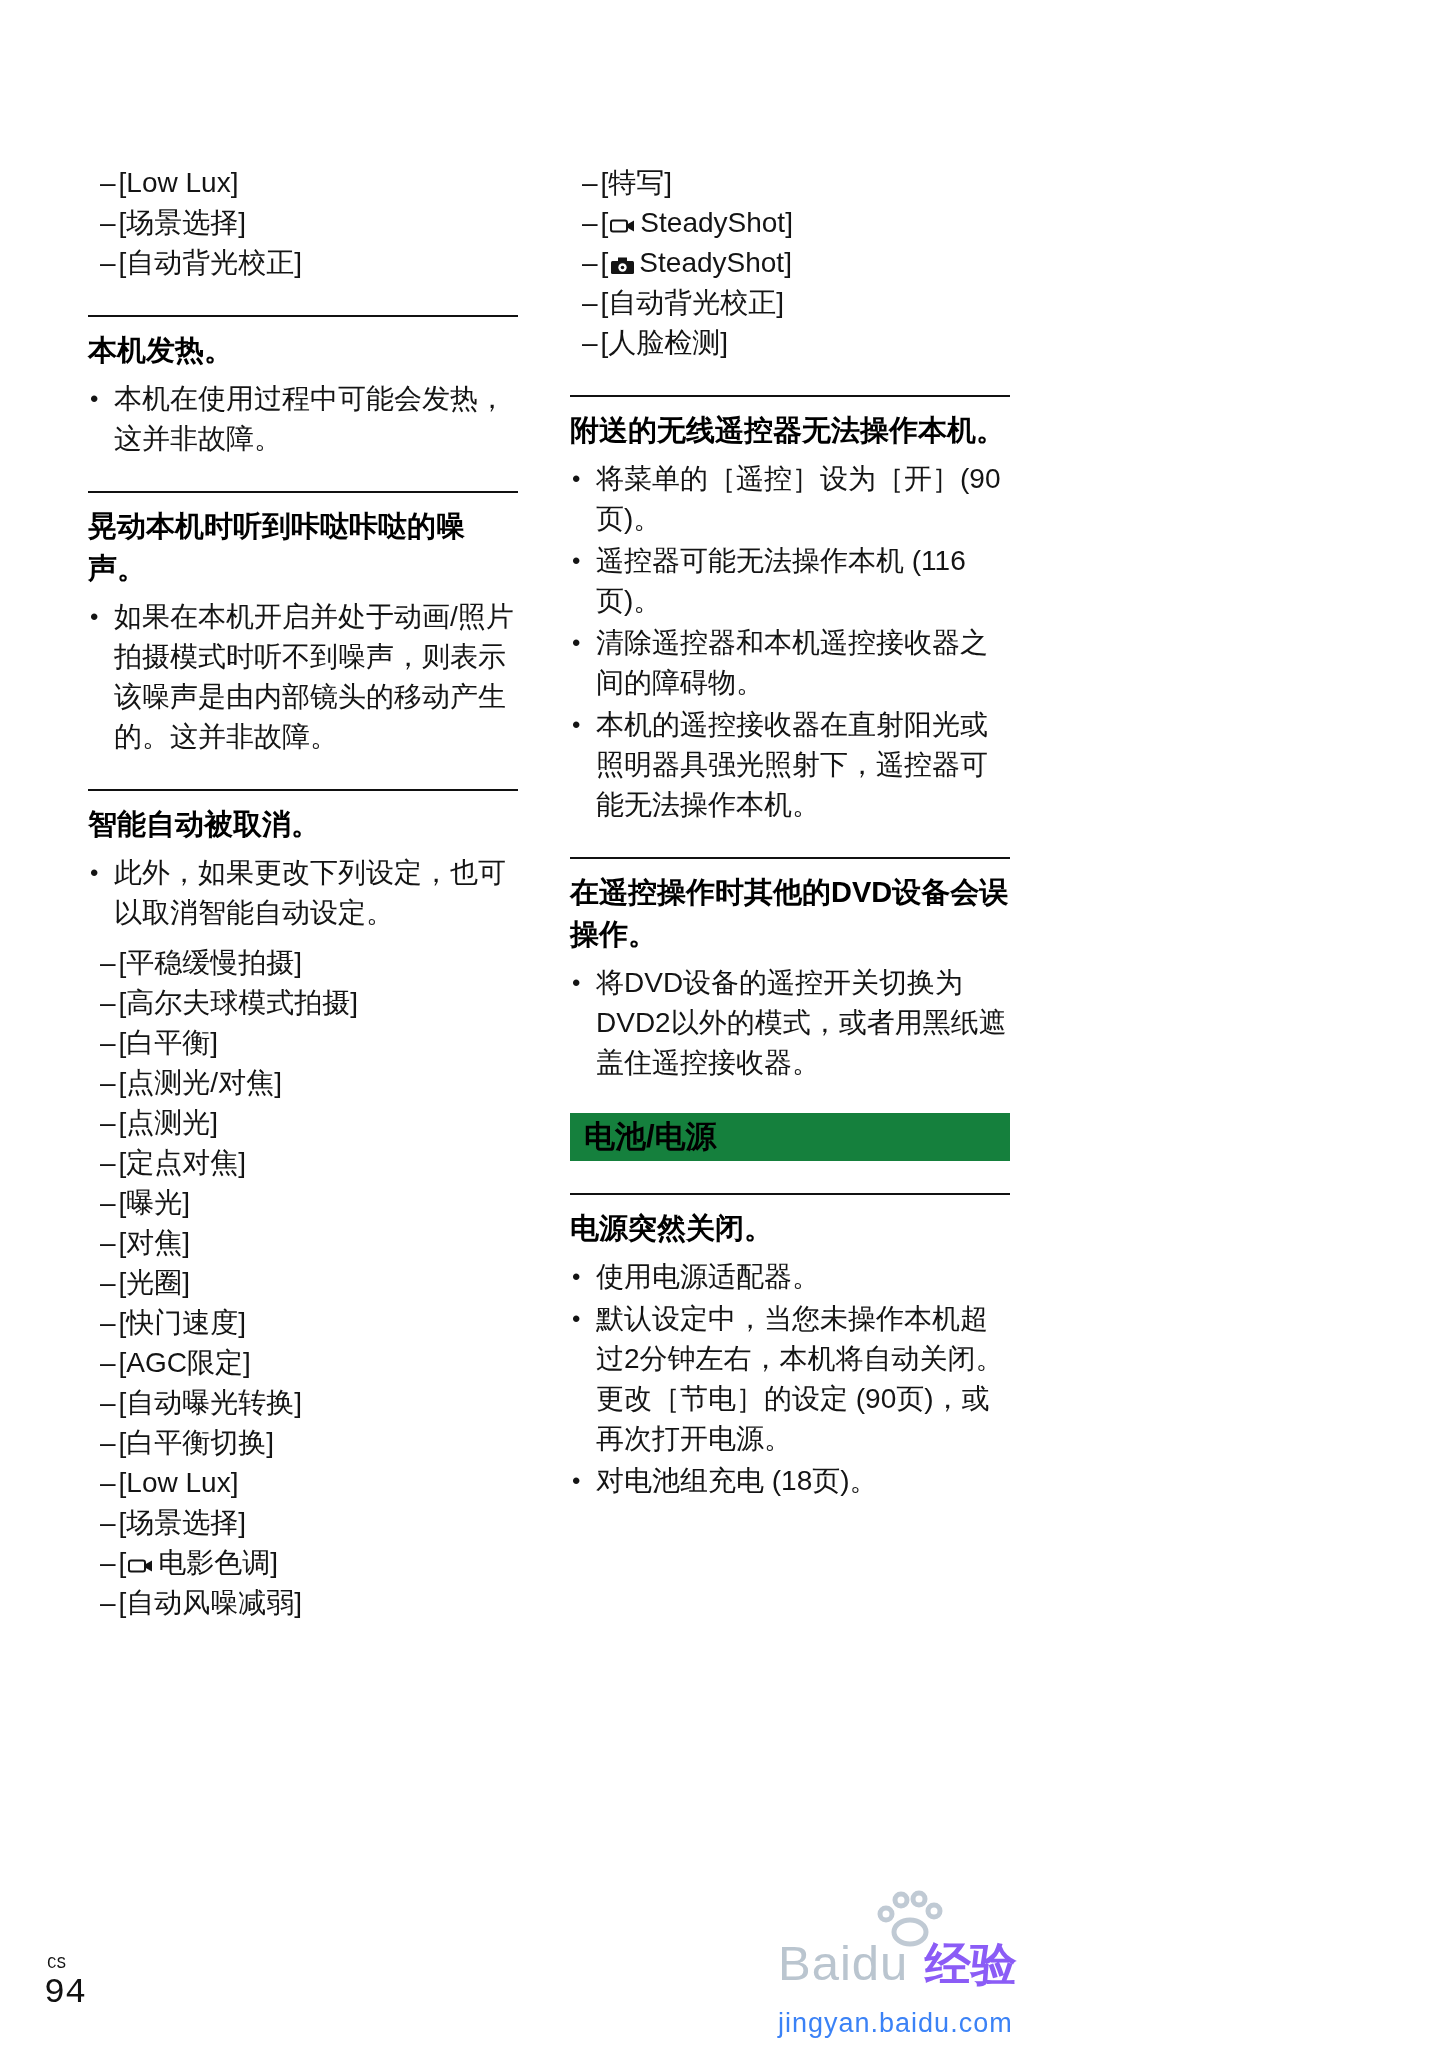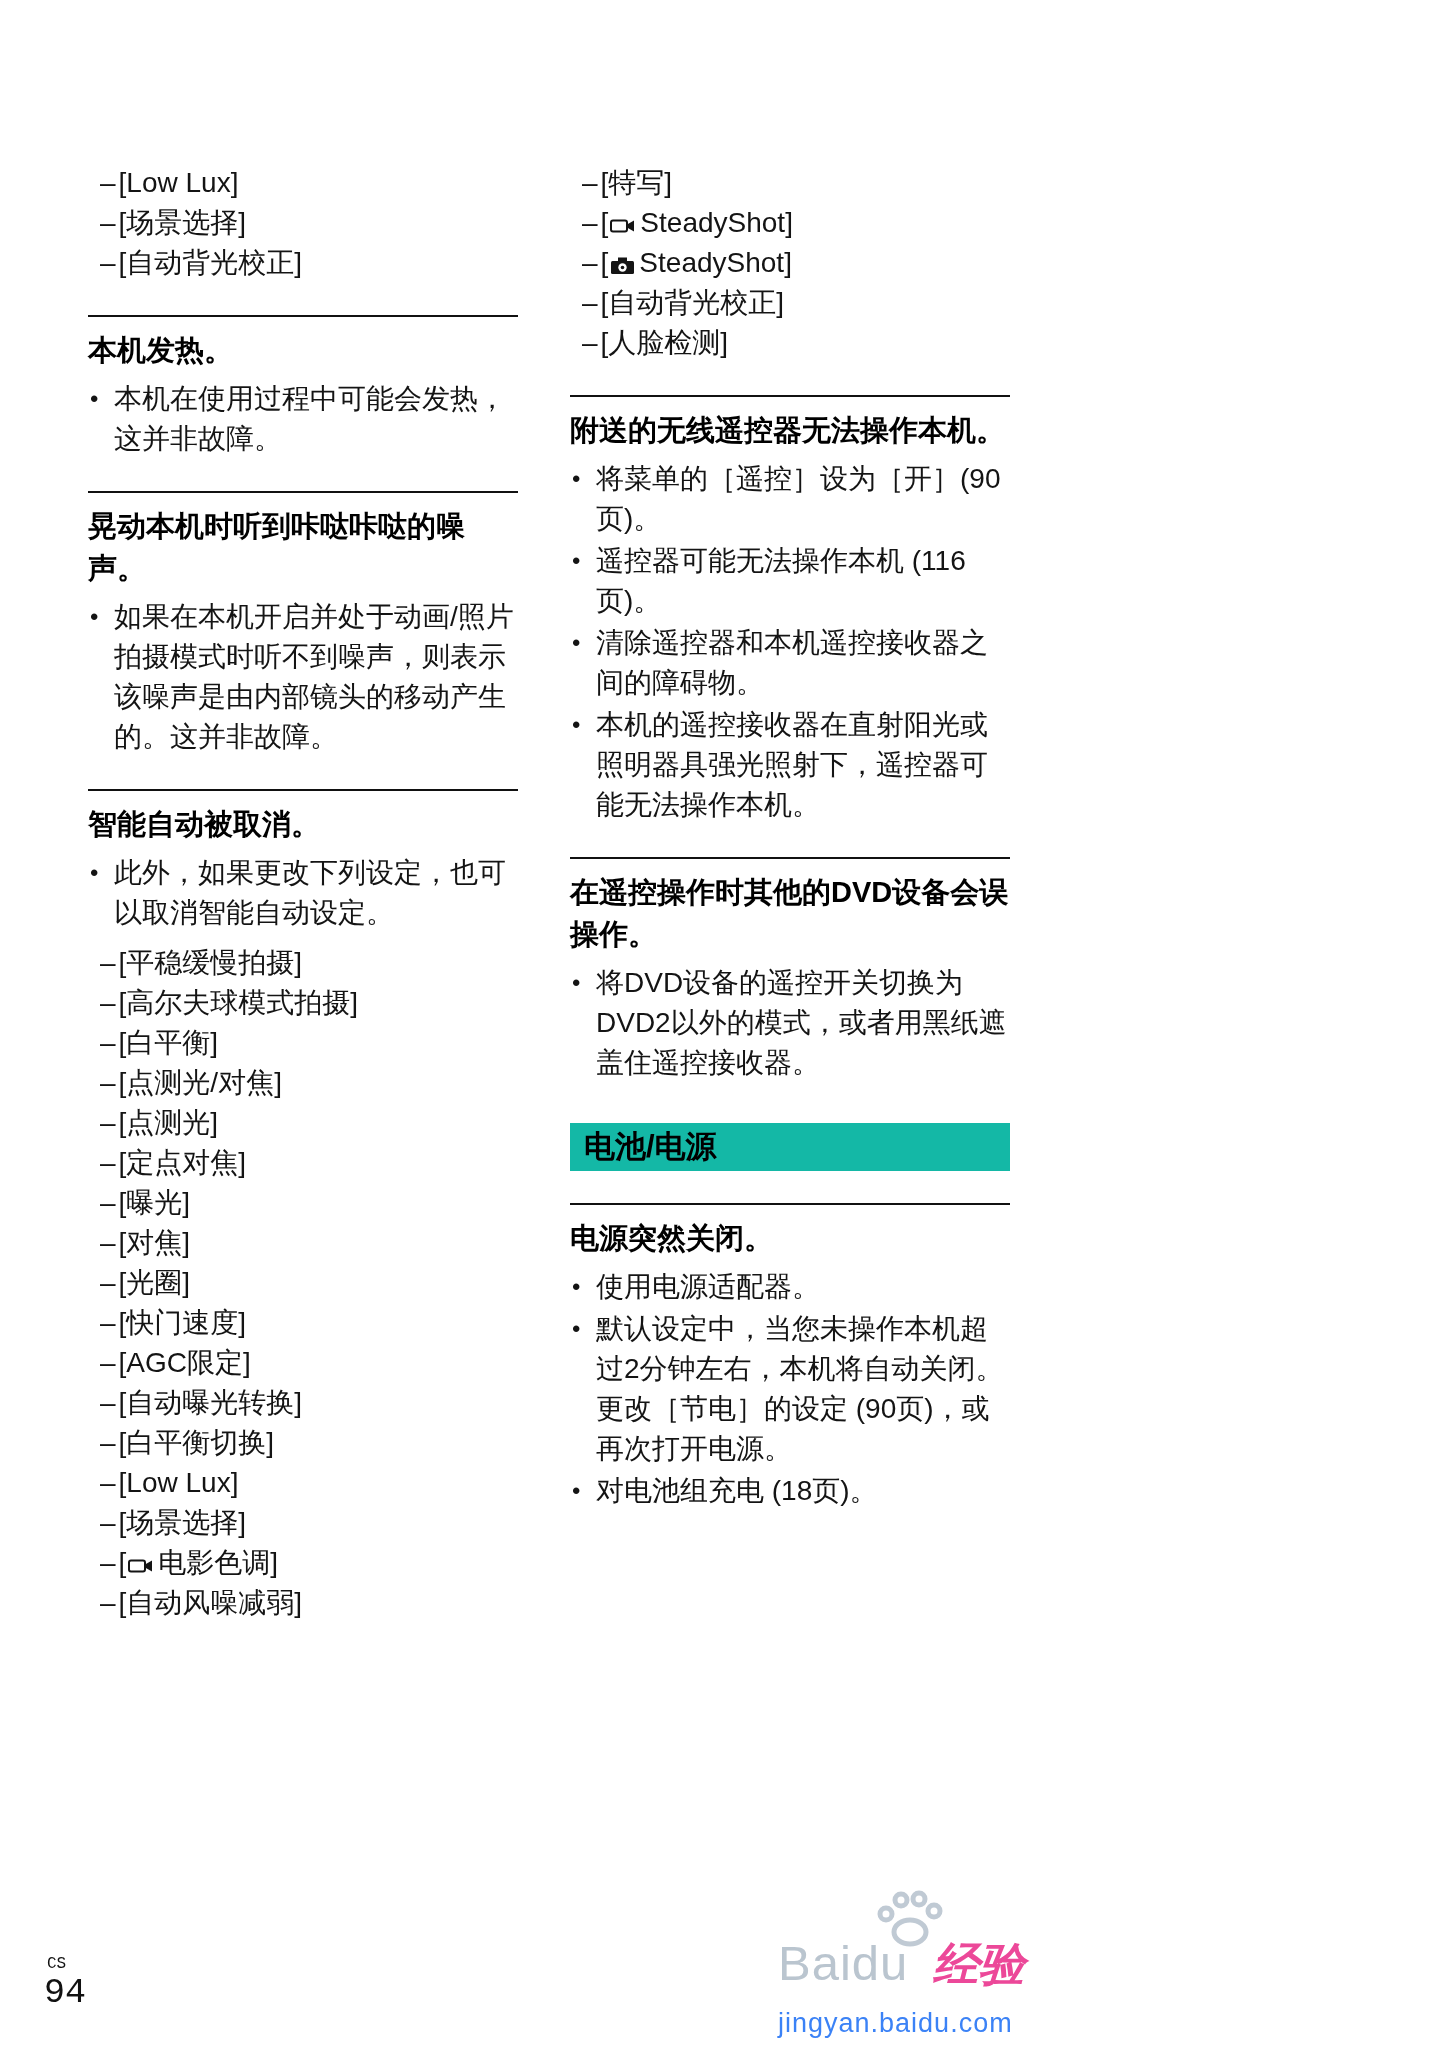--- a/index.html
+++ b/index.html
@@ -38,36 +38,36 @@
   }
 
   .bullet-list { }
   .bullet-item { display:flex; font-size:28px; line-height:40px; margin-bottom:2px; }
   .bullet-dot  { flex:0 0 26px; padding-left:2px; font-size:24px; line-height:40px; }
   .bullet-text { flex:1; }
 
   .sub-menu { margin-top:10px; }
 
   .banner {
-    margin-top:40px;
-    background:#14b8a6;
+    margin-top:30px;
+    background:#15803d;
     font-size:31px; font-weight:bold; color:#000;
     line-height:48px; padding-left:14px;
   }
 
   .page-footer { position:absolute; left:44px; top:1955px;font-family:Liberation Mono, monospace; }
   .footer-lang { font-size:16px; line-height:18px; color:#111; padding-left:3px; }
   .footer-num  { font-size:35px; line-height:40px; color:#111;text-align:right; }
 
   .watermark { position:absolute; left:778px; top:1890px; width:300px;
     color:#bac5cf; user-select:none; }
   .wm-paw { position:absolute; left:96px; top:-2px; }
   .wm-line { position:relative; top:44px; white-space:nowrap; }
   .wm-brand  { font-size:49px; font-weight:normal; letter-spacing:1px; color:#bac5cf;text-align:center; }
-  .wm-suffix { font-size:46px; font-weight:bold; margin-left:20px; color:#ec4899;font-style:italic; }
+  .wm-suffix { font-size:46px; font-weight:bold; margin-left:12px; color:#8b5cf6; }
   .wm-url { position:relative; top:48px; font-size:27px; letter-spacing:1px; color:#3b82f6;margin-top:8px; }
 </style>
 </head>
 <body>
 
 <div class="page">
 
   <div class="col col-left">
     <div class="menu-list">
         <div class="menu-item"><span class="dash">–</span>[Low Lux]</div>

